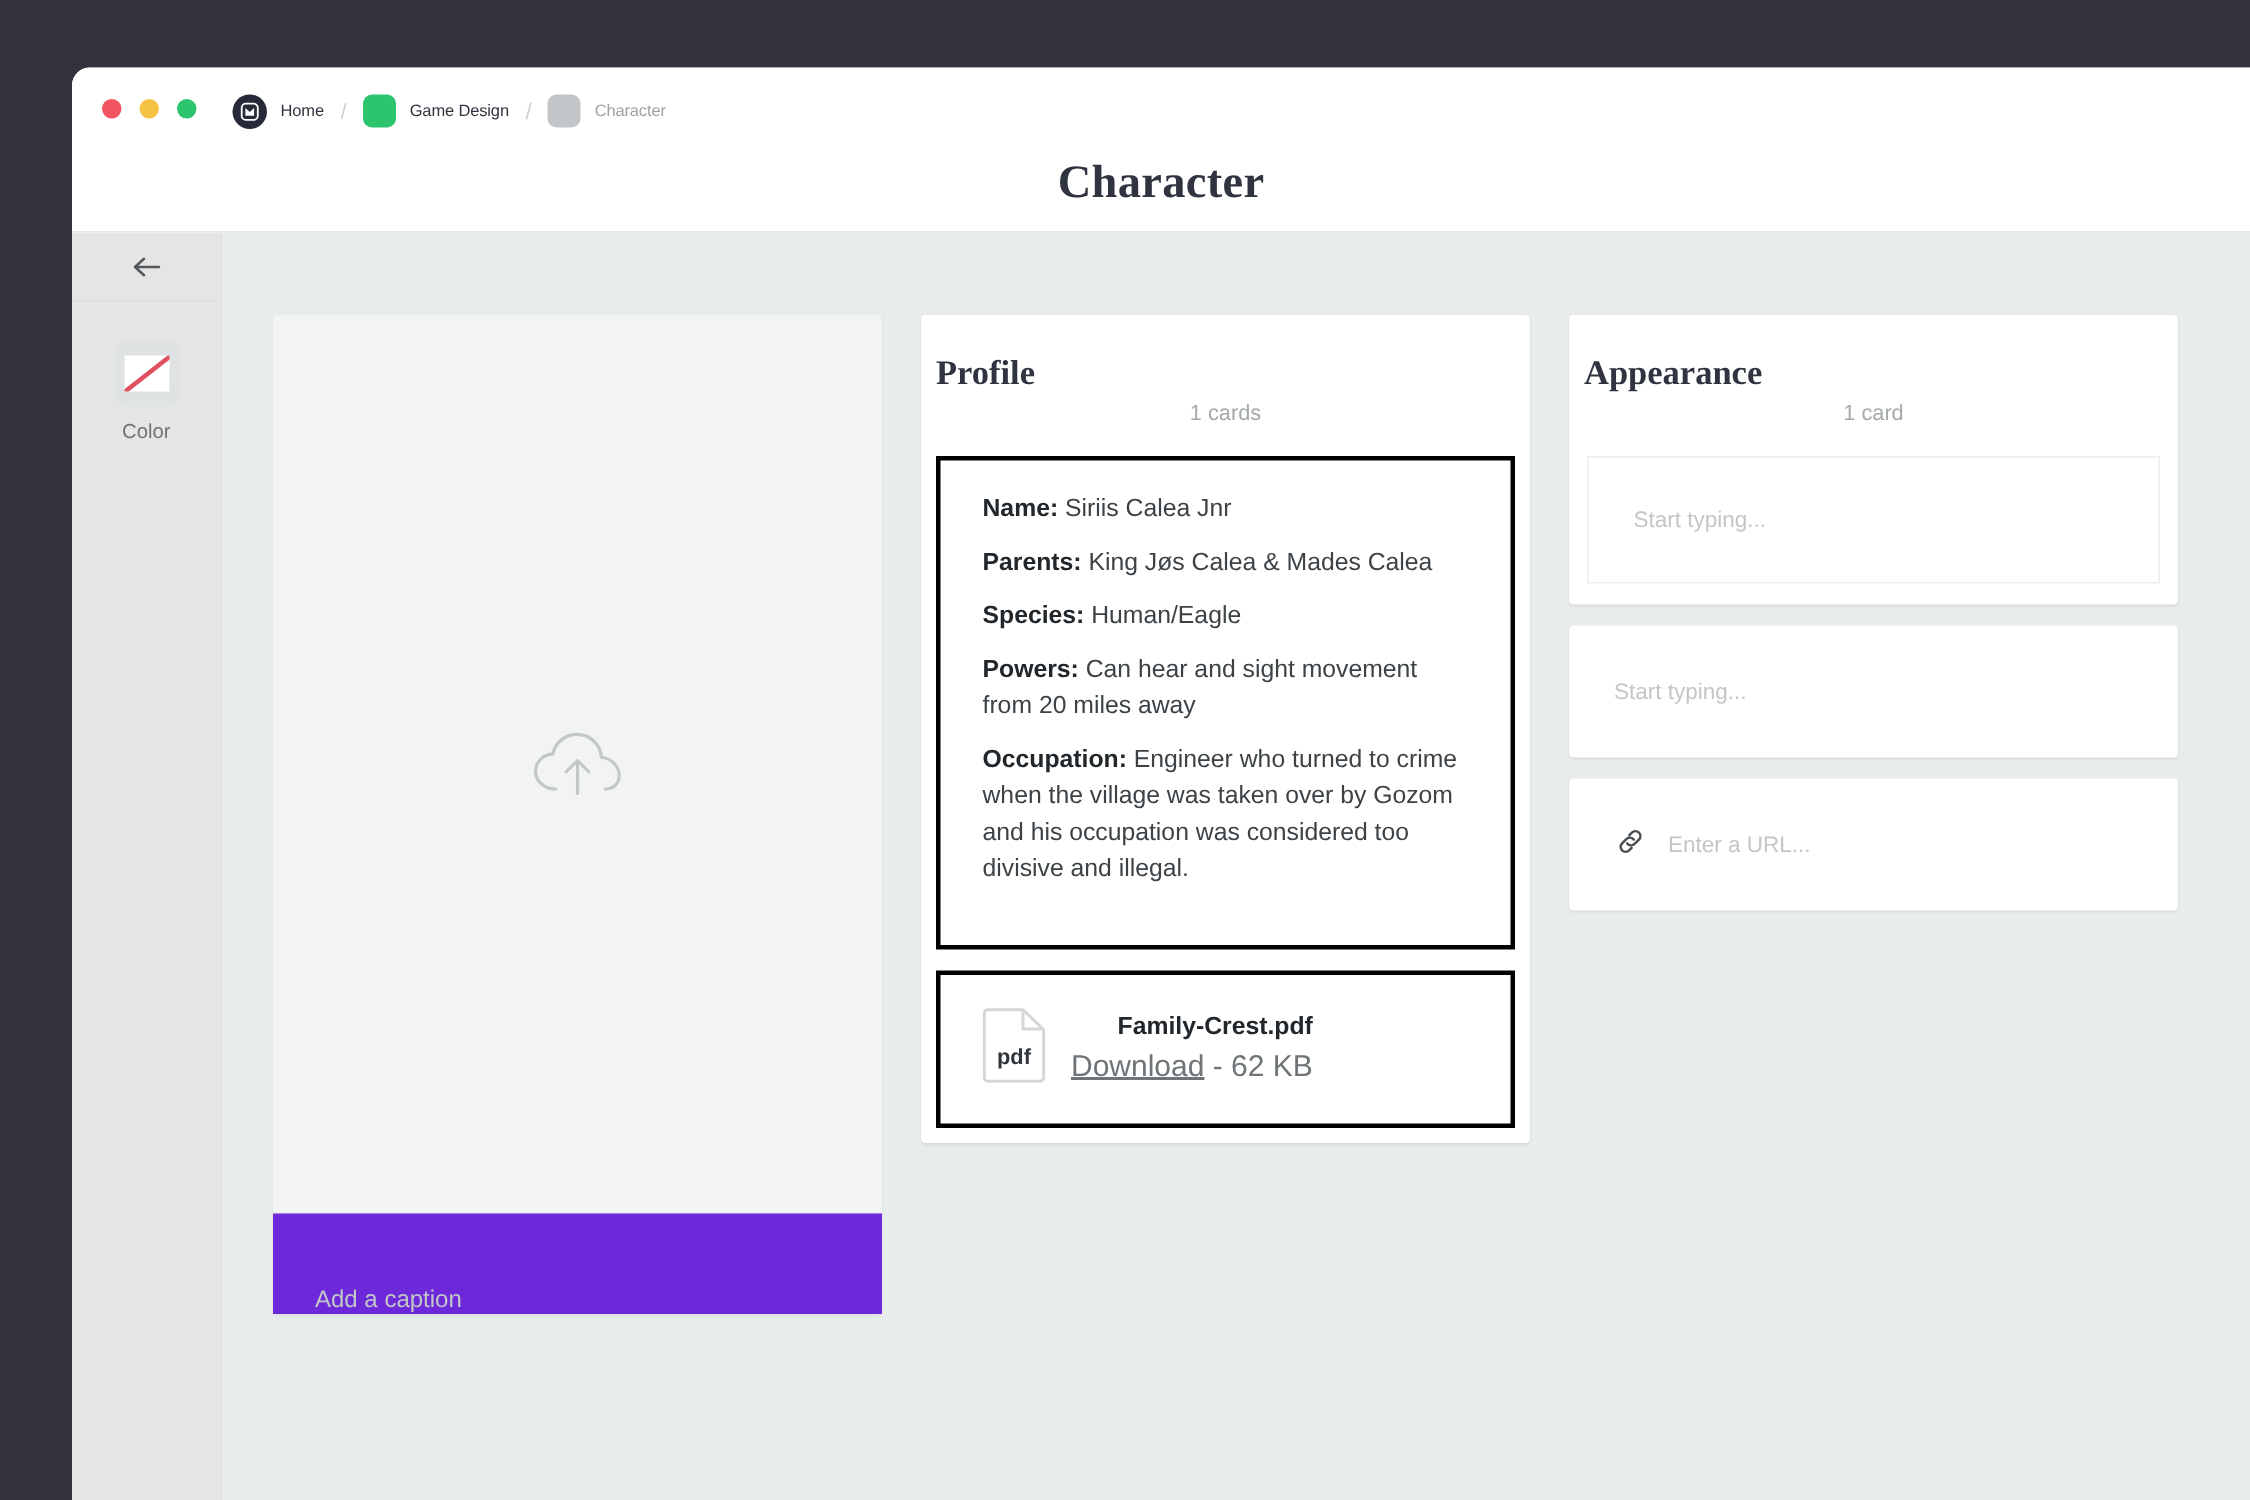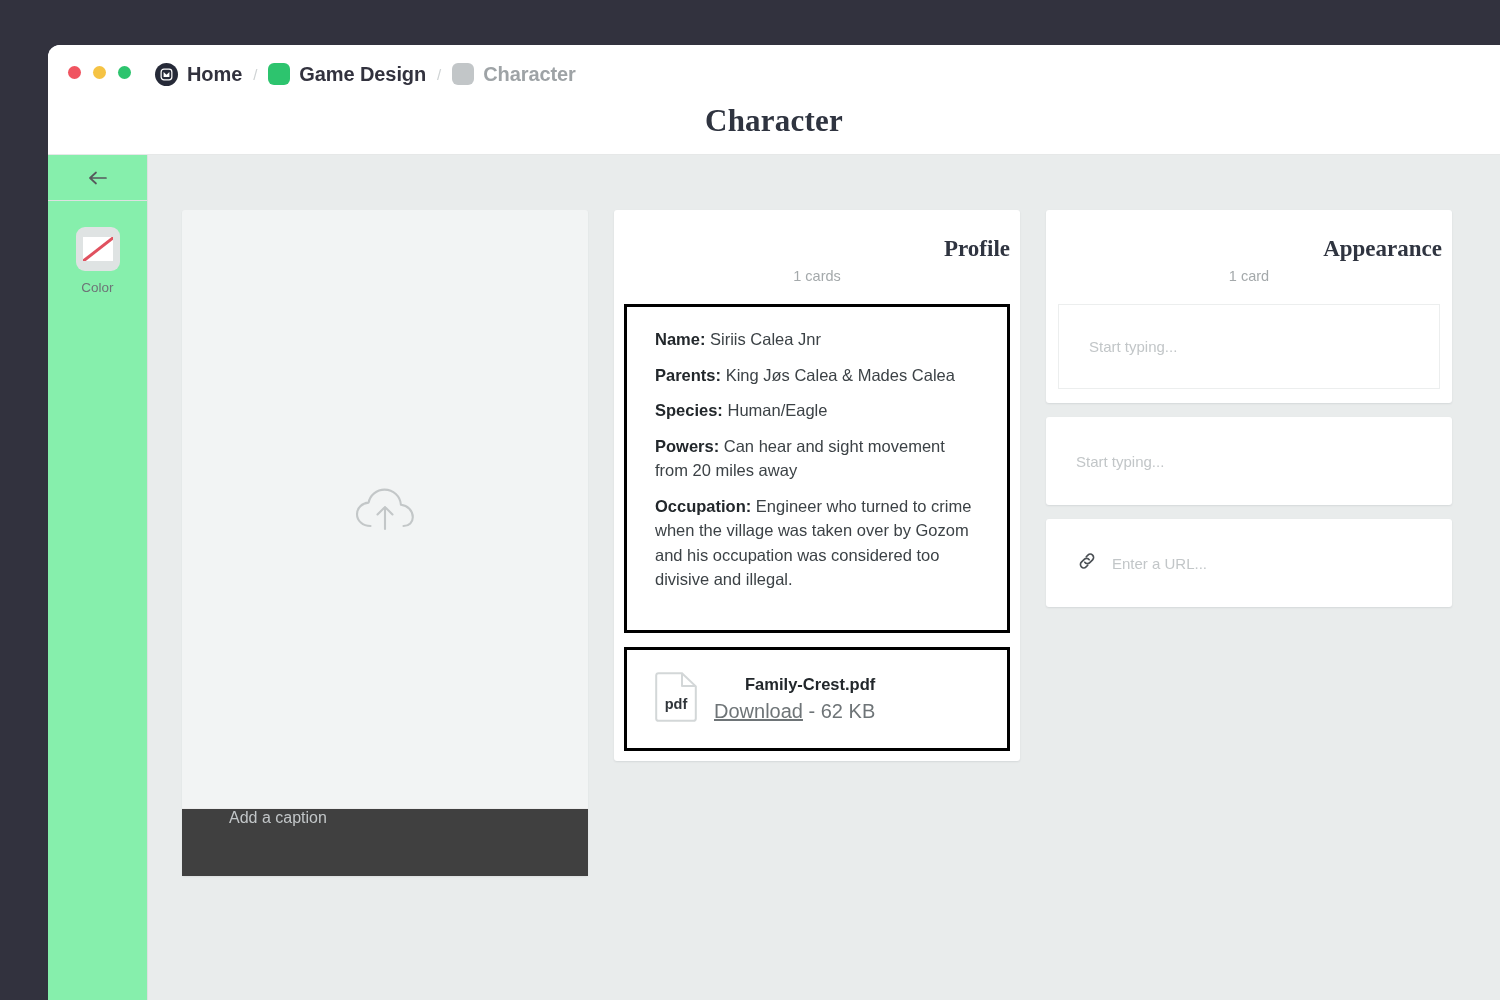--- a/index.html
+++ b/index.html
@@ -50,22 +50,22 @@
     position: absolute;
     left: 107px;
     top: 17px;
     display: flex;
     align-items: center;
     gap: 9px;
     height: 24px;
   }
   .crumb { display: flex; align-items: center; gap: 9px; }
   .crumb-label {
-    font-size: 20px;
-    font-weight: bold;
+    font-size: 11px;
+    font-weight: normal;
     color: #32323e;
     letter-spacing: -0.1px;
     white-space: nowrap;
   }
   .crumb-label.muted { color: #9ea3a6; }
   .crumb-sep {
     font-size: 15px;
     color: #cfd3d4;
     padding: 0 2px;
     user-select: none;
@@ -98,21 +98,21 @@
   
   #body {
     position: absolute;
     top: 110px; left: 0; right: 0; bottom: 0;
     display: flex;
   }
 
   
   #rail {
     width: 100px;
-    background: #86efac;
+    background: #e5e5e5;
     border-right: 1px solid #dde1e1;
     display: flex;
     flex-direction: column;
     align-items: center;
     flex: 0 0 100px;
   }
   #rail-back {
     width: 100%;
     height: 46px;
     display: flex;
@@ -175,41 +175,41 @@
   }
   #upload-drop {
     height: 598px;
     display: flex;
     align-items: center;
     justify-content: center;
     cursor: pointer;
   }
   #caption-field {
     height: 68px;
-    background: #404040;
+    background: #6d28d9;
     border-top: 1px solid #ececec;
     display: flex;
-    align-items: flex-start;
-    padding-left: 47px;
+    align-items: flex-end;
+    padding-left: 28px;
     font-size: 16px;
     color: #c2c6c8;
     cursor: text;
   }
 
   
   .list-col { width: 406px; flex: 0 0 406px; }
 
   .col-card {
     background: #ffffff;
     border-radius: 3px;
     box-shadow: 0 1px 2px rgba(40,50,55,0.10);
     padding: 26px 10px 10px 10px;
   }
   .col-title {
-    text-align: right;
+    text-align: left;
     font-family: "Liberation Serif", serif;
     font-weight: bold;
     font-size: 23px;
     color: #2f3440;
   }
   .col-count {
     text-align: center;
     margin-top: 6px;
     margin-bottom: 20px;
     font-size: 14.5px;

